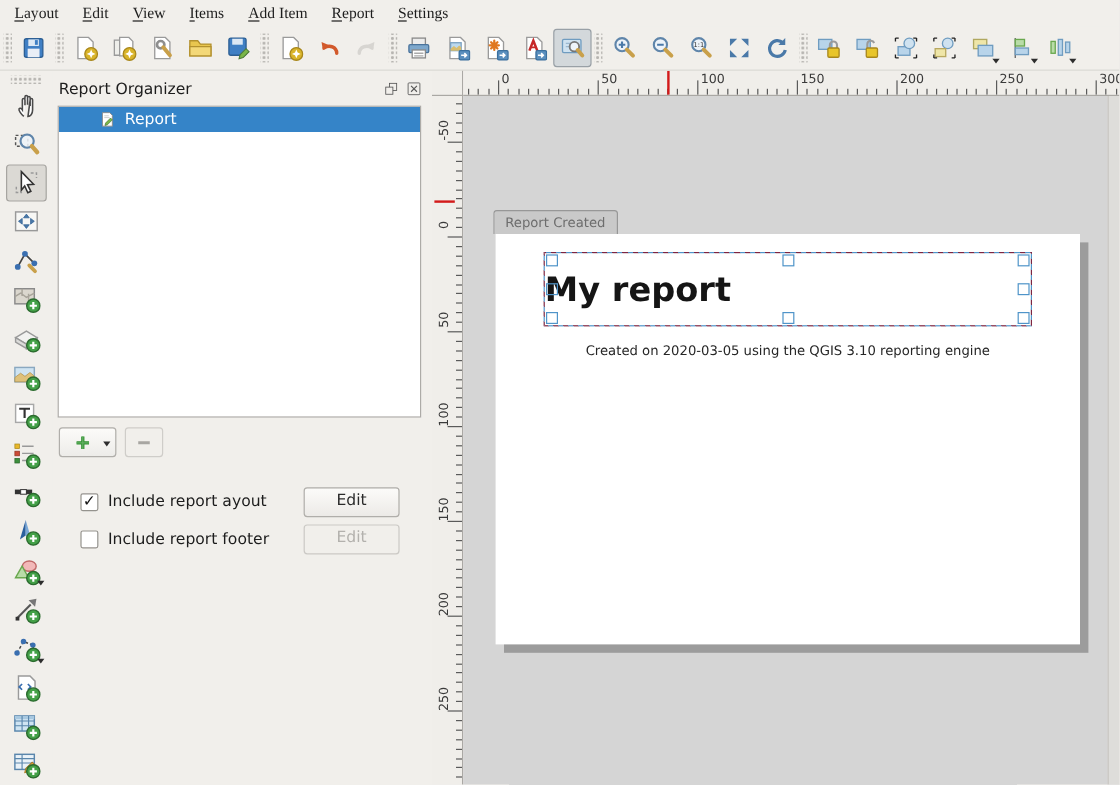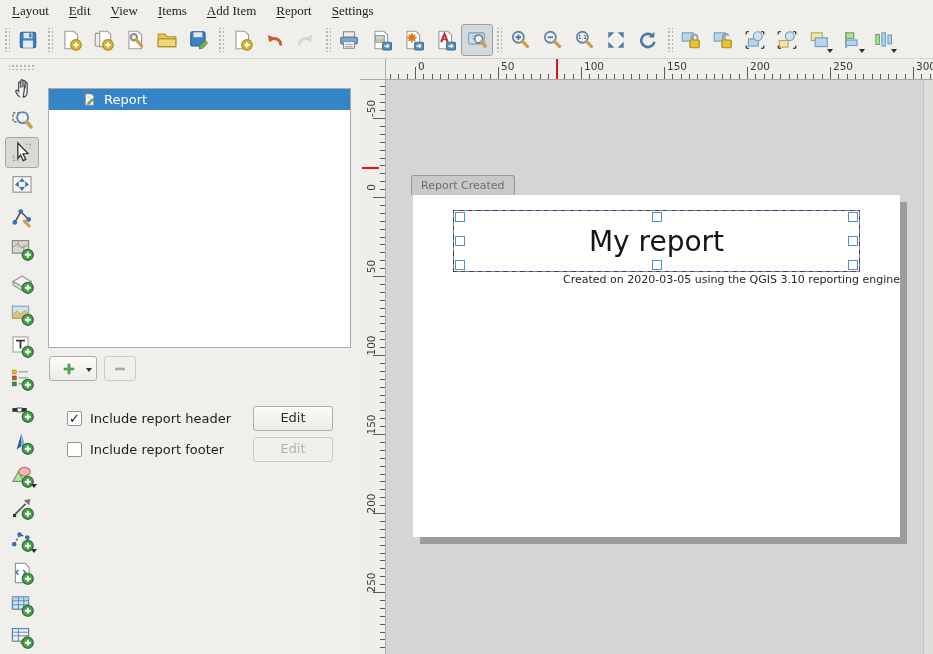--- a/index.html
+++ b/index.html
@@ -57,27 +57,27 @@
   .hlabel{position:absolute;top:1px;font-size:10.5px;color:#3a3a3a;}
   .vlabel{position:absolute;left:-4px;width:30px;height:13px;line-height:13px;text-align:center;font-size:10.5px;color:#3a3a3a;transform:rotate(-90deg);}
   #hmarker{position:absolute;top:0;bottom:0;width:2px;background:#d31a1a;}
   #vmarker{position:absolute;left:2px;width:17px;height:2px;background:#d31a1a;}
 
   #viewport{position:absolute;left:26px;right:0;top:21px;bottom:0;background:#d5d5d5;overflow:hidden;}
   #vscroll{position:absolute;right:0;top:0;bottom:0;width:9px;background:#deddda;border-left:1px solid #c7c5c1;}
   #page-tab{position:absolute;left:25px;top:95px;height:20px;box-sizing:border-box;background:#c9c9c9;border:1px solid #979797;border-bottom:none;border-radius:3px 3px 0 0;font-size:11px;color:#6d6d6d;padding:3px 9px 0 9px;}
   #page{position:absolute;left:27px;top:115px;width:487px;height:342px;background:#ffffff;box-shadow:7px 7px 0 #9c9c9c;}
 
-  #selbox{position:absolute;left:40px;top:15px;width:407px;height:62px;box-sizing:border-box;border:1px solid transparent;border-image:repeating-linear-gradient(45deg,#7c2642 0 3px,#4f94c9 3px 6px) 1;display:flex;align-items:center;justify-content:center;}
+  #selbox{position:absolute;left:40px;top:15px;width:407px;height:62px;box-sizing:border-box;border:1px solid transparent;border-image:repeating-linear-gradient(45deg,#7c2642 0 3px,#4f94c9 3px 6px) 1;display:flex;align-items:center;font-weight:bold;}
   .handle{position:absolute;width:10px;height:10px;box-sizing:border-box;border:1.6px solid #4f94c9;background:transparent;}
   .h-tl{left:1px;top:1px;}   .h-tc{left:50%;margin-left:-5px;top:1px;}   .h-tr{right:1px;top:1px;}
   .h-ml{left:1px;top:50%;margin-top:-5px;}                               .h-mr{right:1px;top:50%;margin-top:-5px;}
   .h-bl{left:1px;bottom:1px;}.h-bc{left:50%;margin-left:-5px;bottom:1px;}.h-br{right:1px;bottom:1px;}
   #report-title{font-size:28px;color:#151515;}
-  #report-subtitle{position:absolute;left:0;right:0;top:78px;text-align:right;font-size:11px;color:#262626;}
+  #report-subtitle{position:absolute;left:0;right:0;top:91px;text-align:center;font-size:11px;color:#262626;}
 </style>
 </head>
 <body>
 
 <div id="window">
 
   <div id="menubar">
       <div class="menu-item"><u>L</u>ayout</div>
       <div class="menu-item"><u>E</u>dit</div>
       <div class="menu-item"><u>V</u>iew</div>
@@ -430,20 +430,35 @@
             <rect x="2" y="3" width="13.5" height="10.5" fill="#eaf2f8" stroke="#5a86ac"></rect>
             <path d="M2 6h13.5M2 9h13.5M7 3v10.5" stroke="#5a86ac" stroke-width=".8"></path>
             <path d="M9.5 13L14 8.5l2 2L11.5 15l-2.6.6z" fill="#e8a84a" stroke="#a87820" stroke-width=".7"></path>
             <circle cx="14.8" cy="14.8" r="4.6" fill="#43a047" stroke="#2c6b2f"></circle>
             <path d="M14.8 12.3v5M12.3 14.8h5" stroke="#fff" stroke-width="1.5"></path>
           </svg></span>
       </div>
     </div>
 
   <div id="panel">
+    <div id="panel-header">
+      <span id="panel-title">Report Organizer</span>
+      <span class="panel-btn">
+          <span class="ic js-icon"><svg viewBox="0 0 20 20" width="14" height="14">
+              <rect x="8" y="3.5" width="8.5" height="8.5" fill="none" stroke="#555"></rect>
+              <rect x="3.5" y="8" width="8.5" height="8.5" fill="#f1efeb" stroke="#555"></rect>
+            </svg></span>
+        </span>
+      <span class="panel-btn">
+          <span class="ic js-icon"><svg viewBox="0 0 20 20" width="14" height="14">
+              <rect x="3" y="3" width="14" height="14" rx="1" fill="none" stroke="#555"></rect>
+              <path d="M6.5 6.5l7 7M13.5 6.5l-7 7" stroke="#555" stroke-width="1.3"></path>
+            </svg></span>
+        </span>
+    </div>
     <div id="tree">
         <div class="tree-row selected">
           <span class="ic"><svg viewBox="0 0 20 20" width="15" height="15">
               <path d="M4.5 2.5h8l3 3v12h-11z" fill="#fff" stroke="#8a8a8a"></path>
               <path d="M6.5 6h5M6.5 8h6" stroke="#bbb" stroke-width=".8"></path>
               <path d="M8 14l5.5-5.5 2 2L10 16l-2.7.7z" fill="#7ab648" stroke="#4c7a39" stroke-width=".8"></path>
             </svg></span>
           <span>Report</span>
         </div>
       </div>
@@ -456,21 +471,21 @@
         <i class="caret"></i>
       </div>
       <div id="remove-btn" class="sq-btn disabled">
         <span class="ic js-icon"><svg viewBox="0 0 20 20" width="16" height="16">
               <path d="M4 10h12" stroke="#a8a6a2" stroke-width="3.2"></path>
             </svg></span>
       </div>
     </div>
     <div id="opt-row-0" class="opt-row">
       <span class="checkbox">✓</span>
-      <span class="opt-label">Include report header</span>
+      <span class="opt-label">Include report ayout</span>
       <div class="edit-btn">Edit</div>
     </div>
     <div id="opt-row-1" class="opt-row">
       <span class="checkbox"></span>
       <span class="opt-label">Include report footer</span>
       <div class="edit-btn disabled">Edit</div>
     </div>
   </div>
 
   <div id="canvas">

